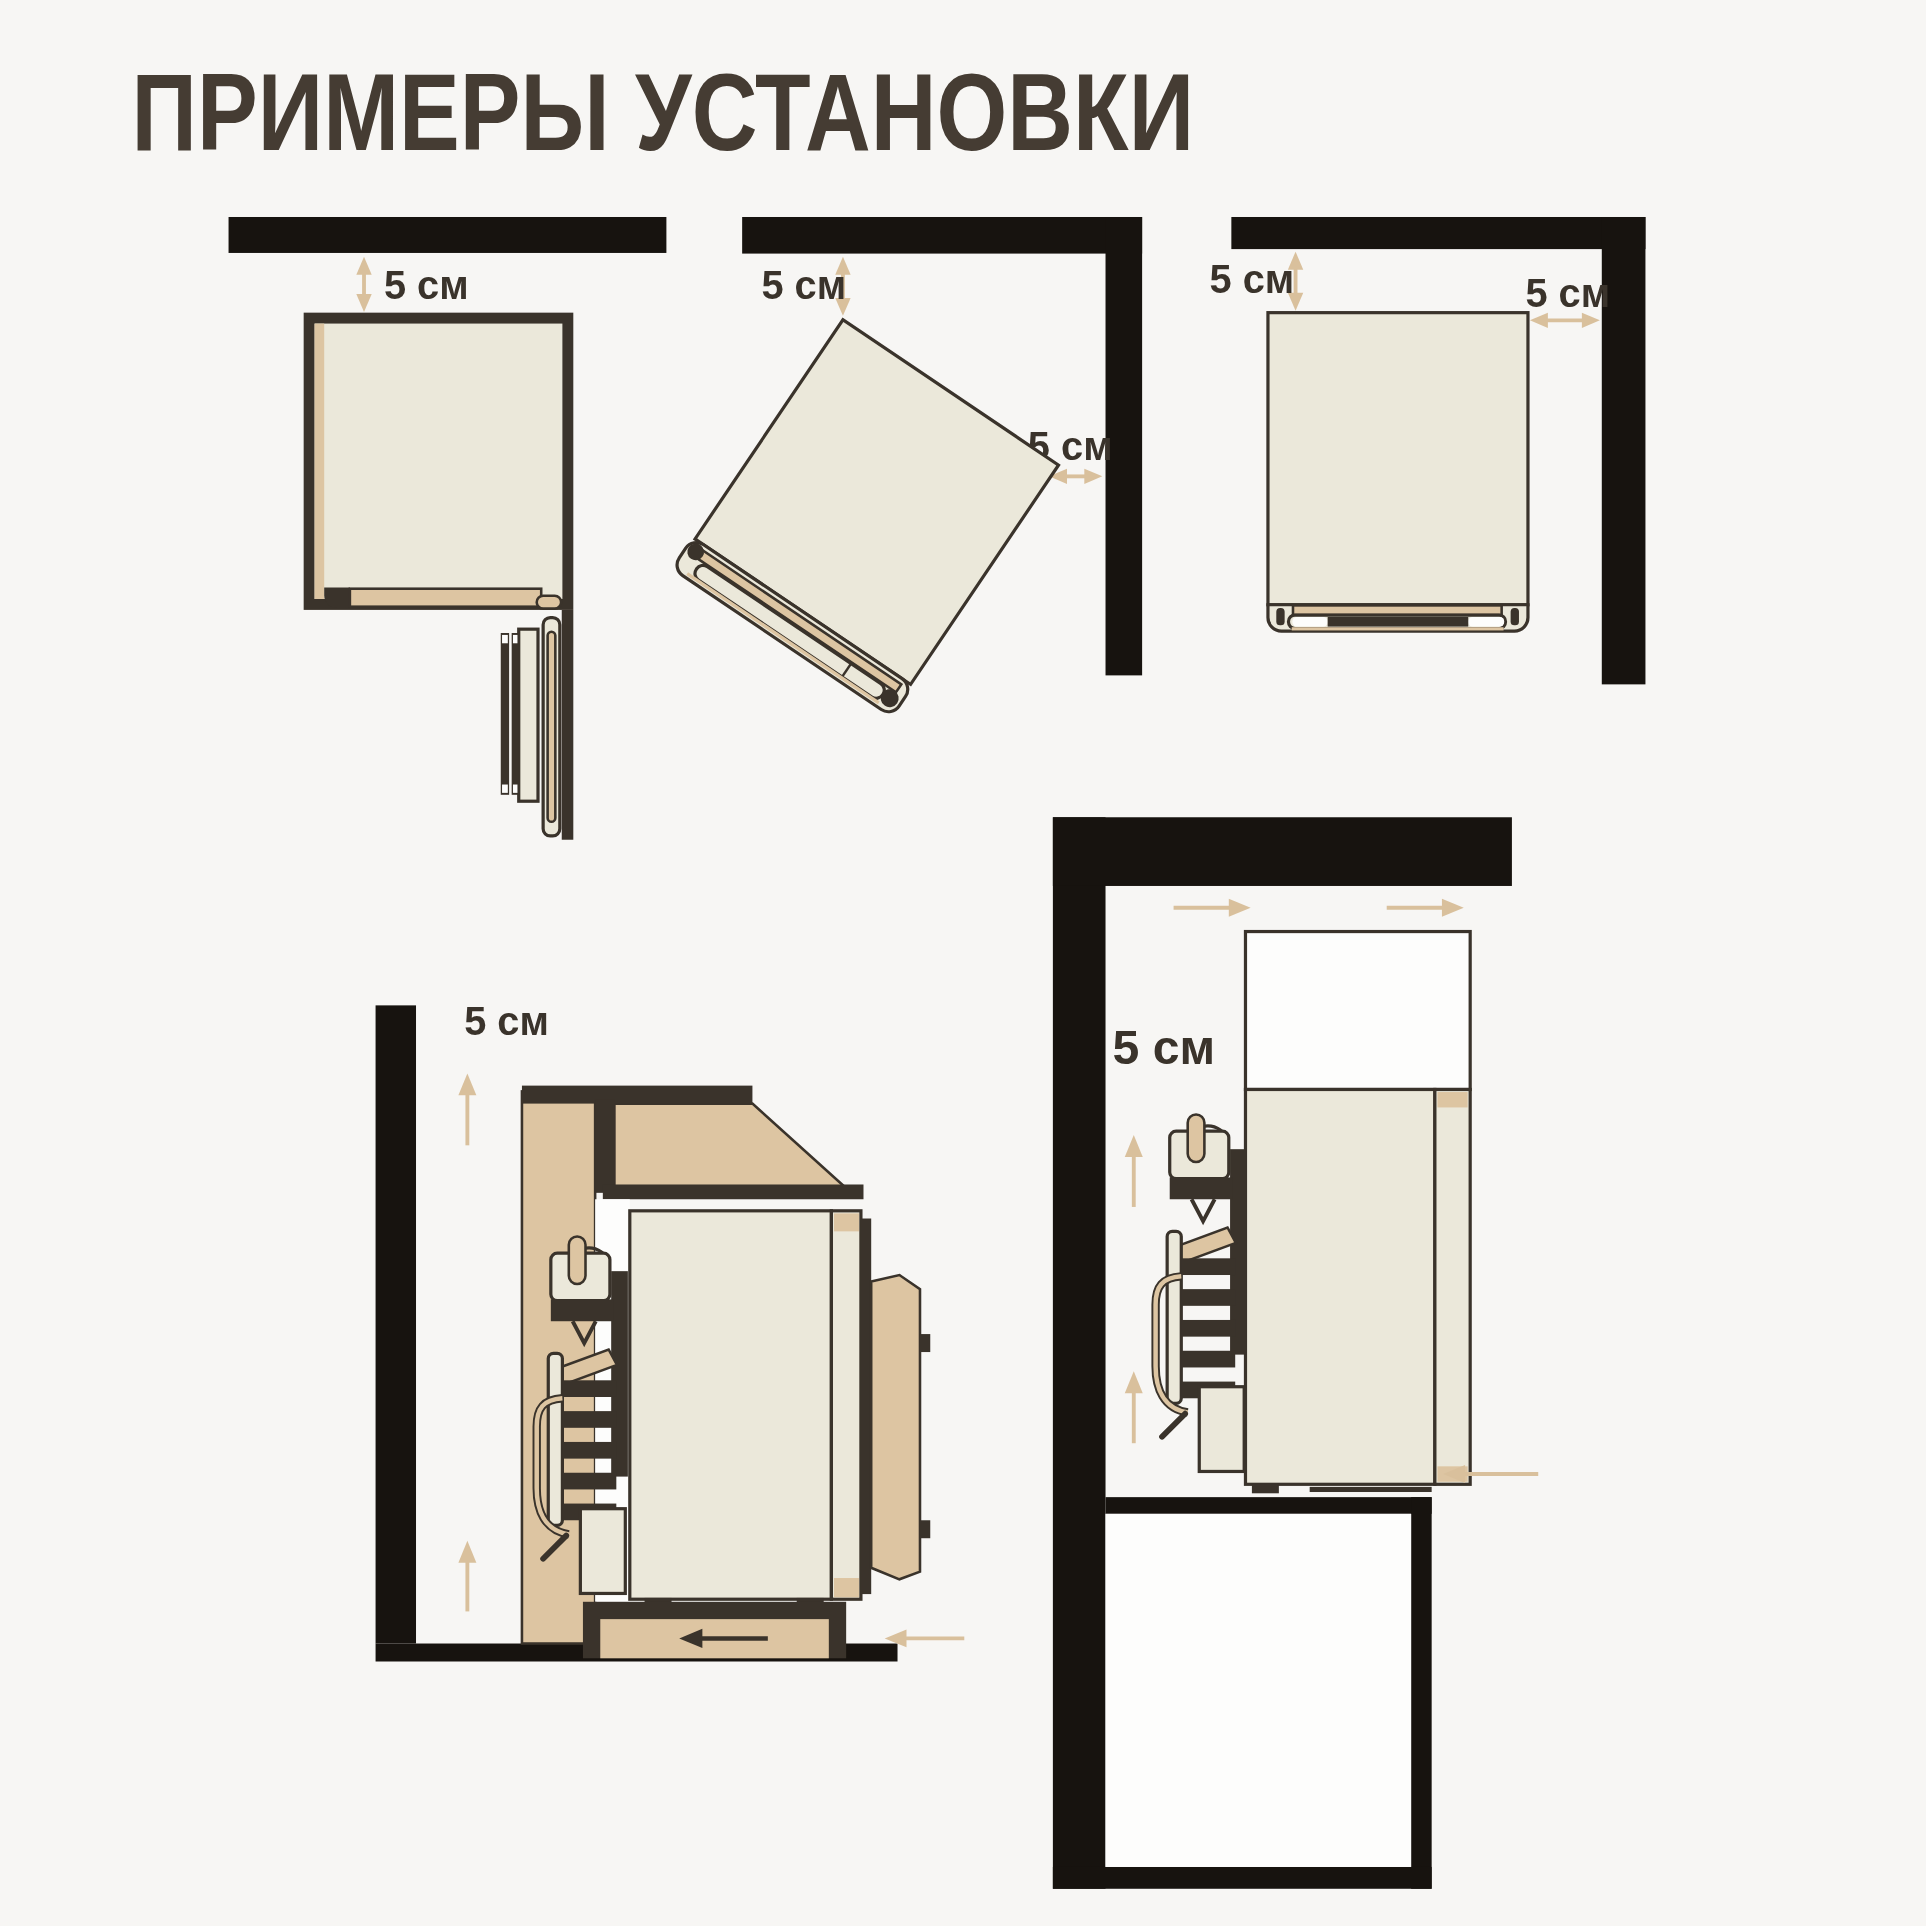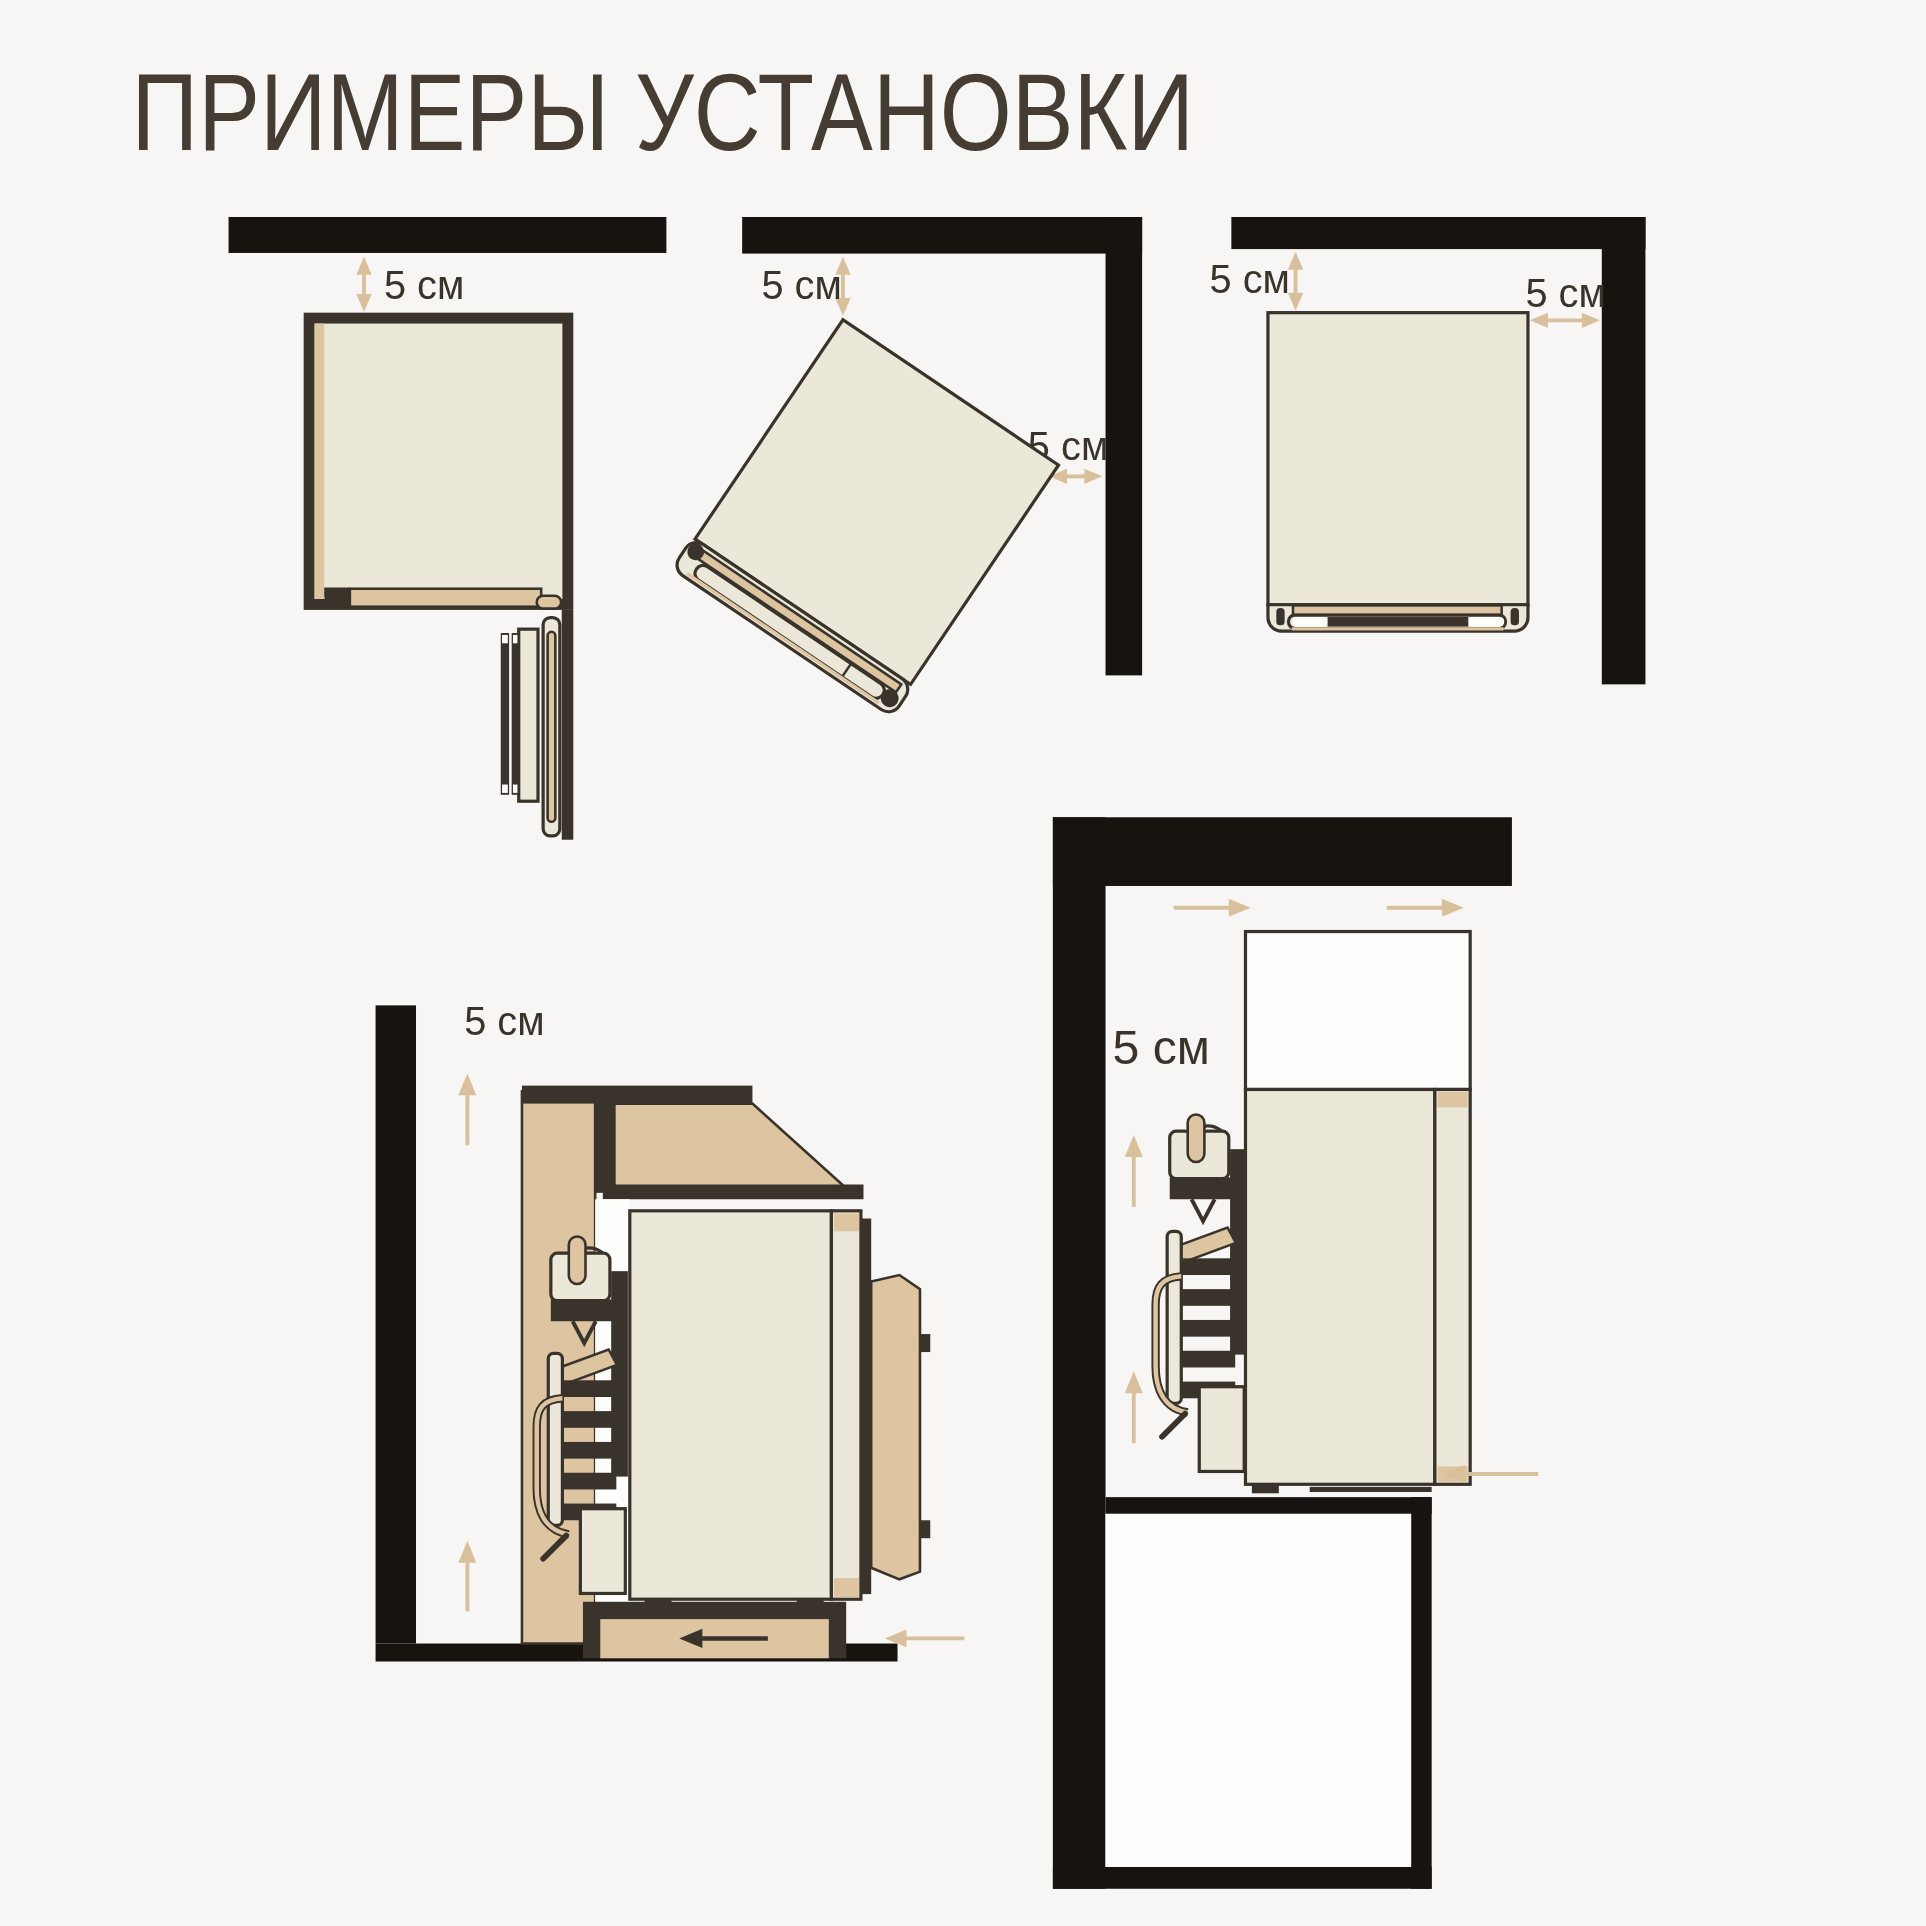--- a/index.html
+++ b/index.html
@@ -1,20 +1,20 @@
 <!DOCTYPE html>
 <html style="--bg: #f7f6f4; --wall: #17130f; --ink: #3a332b; --cream: #ebe8da; --tan: #ddc5a2; --arrow: #d9c09c; --paper: #fdfdfc; --title: #453c33;font-size:10.3px"><head>
 <meta charset="utf-8">
 <style>
   :root{
     --bg:#f7f6f4; --wall:#17130f; --ink:#3a332b; --cream:#ebe8da;
     --tan:#ddc5a2; --arrow:#d9c09c; --paper:#fdfdfc; --title:#453c33;
   }
   html,body{margin:0;padding:0;background:var(--bg);}
-  .stage{position:relative;width:1926px;height:1926px;background:var(--bg);overflow:hidden;}
+  .stage{position:relative;width:1926px;height:1926px;background:var(--bg);overflow:hidden;font-weight:bold;}
   svg{display:block;}
   text{font-family:"Liberation Sans","DejaVu Sans",sans-serif;fill:var(--ink);}
   .title-text{fill:var(--title);}
   .lbl{font-size:62px;}
   
   .fw{fill:var(--wall);} .fi{fill:var(--ink);} .fc{fill:var(--cream);}
   .ft{fill:var(--tan);} .fp{fill:var(--paper);} .fa{fill:var(--arrow);}
   .oc{fill:var(--cream);stroke:var(--ink);stroke-width:5;}
   .ot{fill:var(--tan);stroke:var(--ink);stroke-width:4;}
   .op{fill:var(--paper);stroke:var(--ink);stroke-width:5;}

